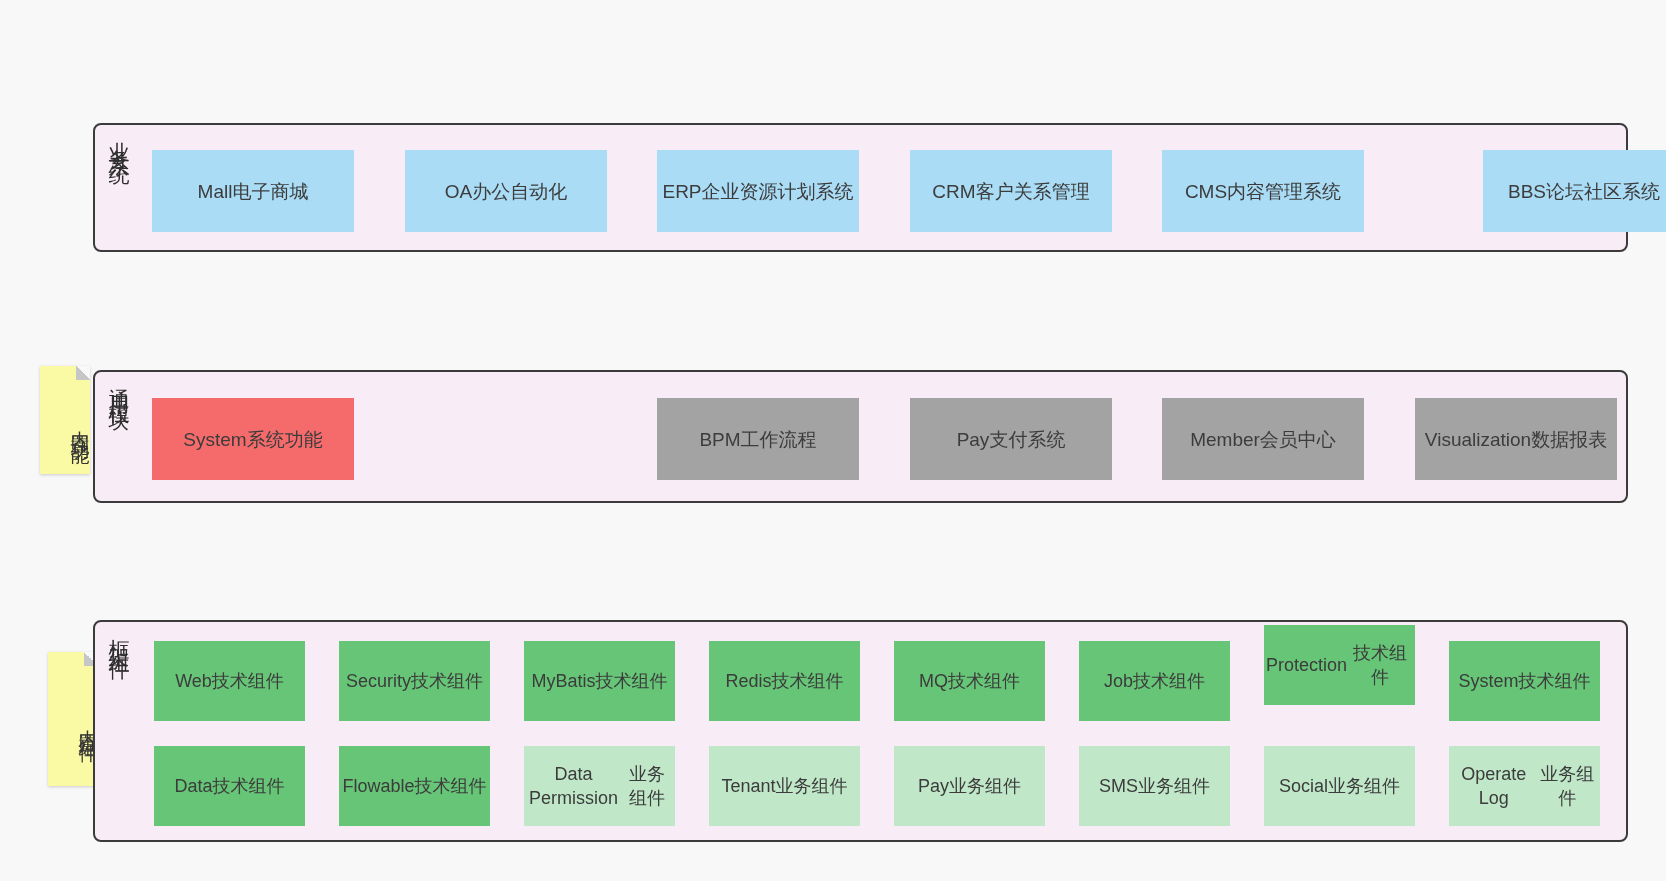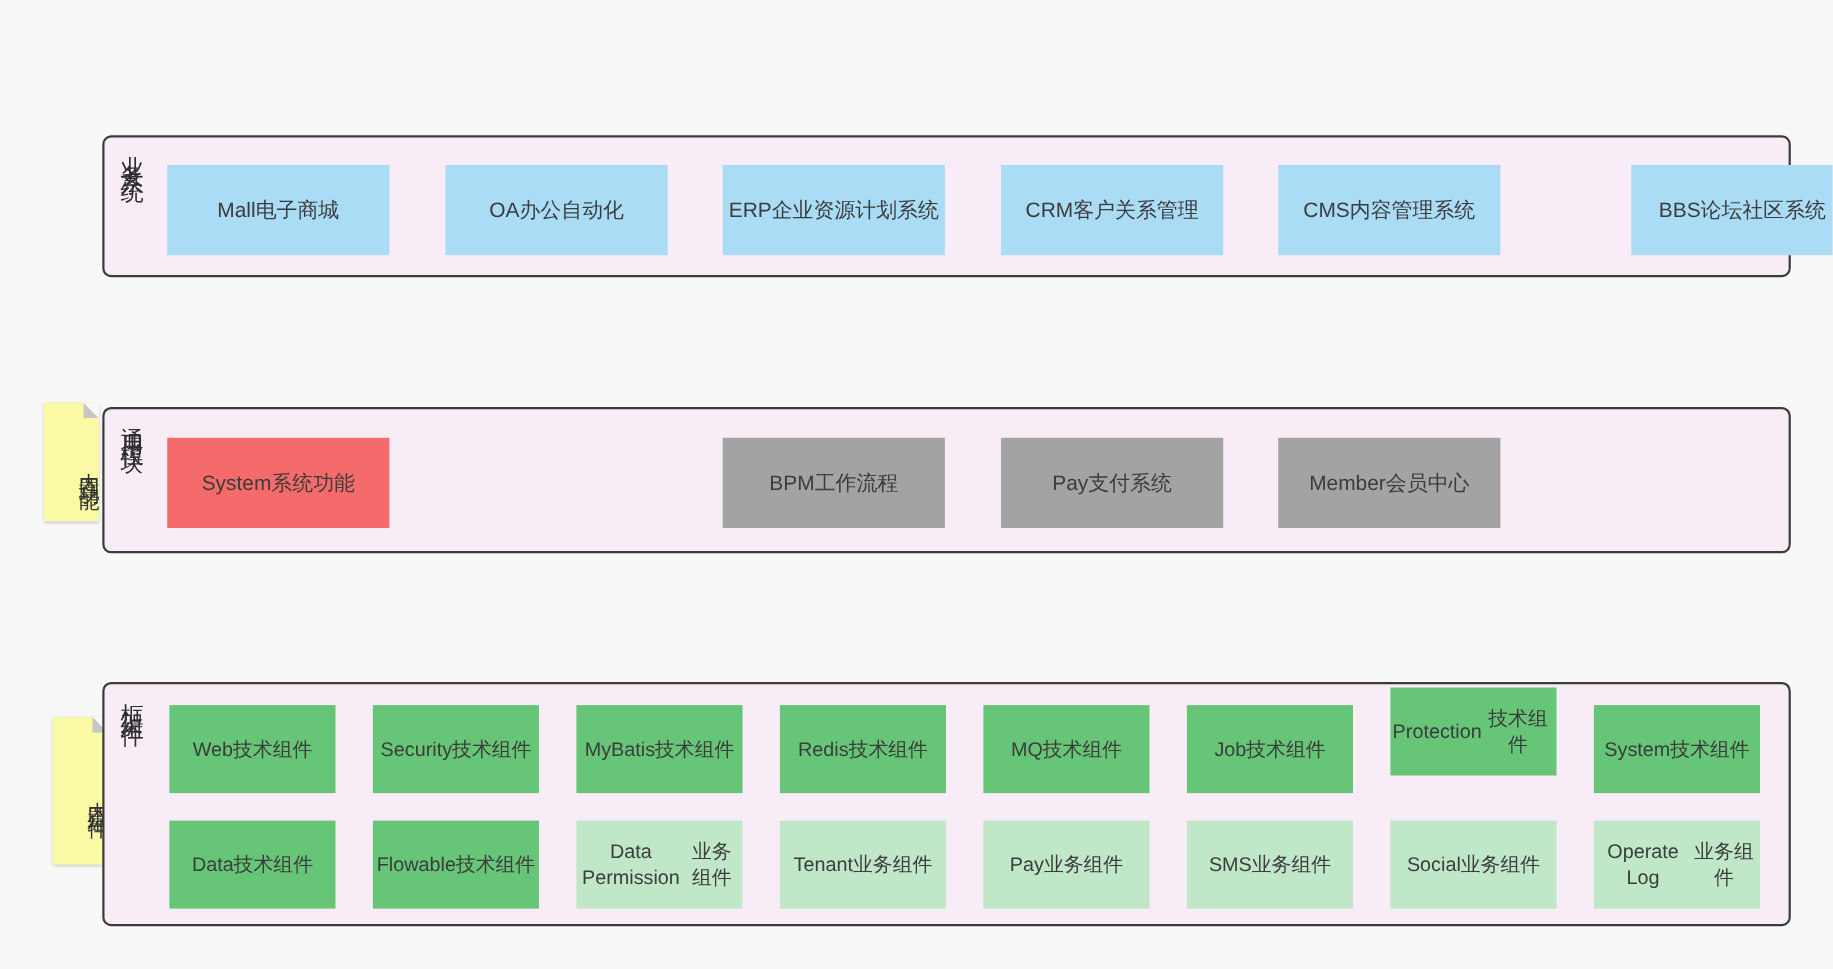--- a/index.html
+++ b/index.html
@@ -86,20 +86,24 @@
       <span class="ns">工作流程</span>
     </div>
     <div class="node pink" style="left:815px;top:26px;width:202px;height:82px">
       <span class="nt">Pay</span>
       <span class="ns">支付系统</span>
     </div>
     <div class="node pink" style="left:1067px;top:26px;width:202px;height:82px">
       <span class="nt">Member</span>
       <span class="ns">会员中心</span>
     </div>
+    <div class="node pink" style="left:1320px;top:26px;width:202px;height:82px">
+      <span class="nt">Visualization</span>
+      <span class="ns">数据报表</span>
+    </div>
   </section>
 
 
   <section class="panel" style="top:620px;height:222px">
     <div class="side-label">框架组件</div>
 
     <div class="node sm gdark" style="left:59px;top:19px;width:151px;height:80px">
       <span class="nt">Web</span>
       <span class="ns">技术组件</span>
     </div>

